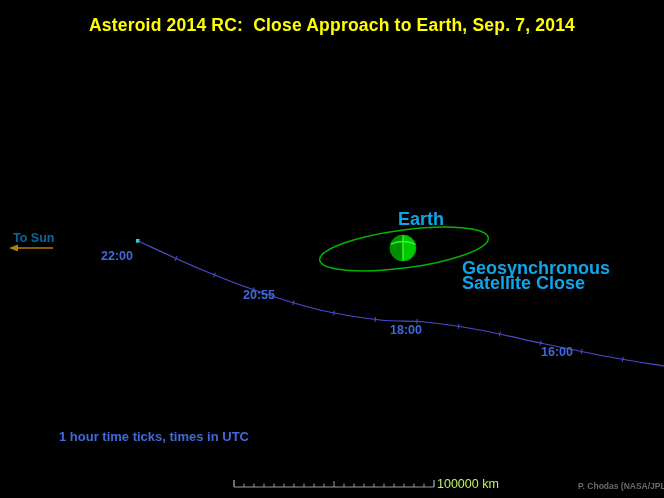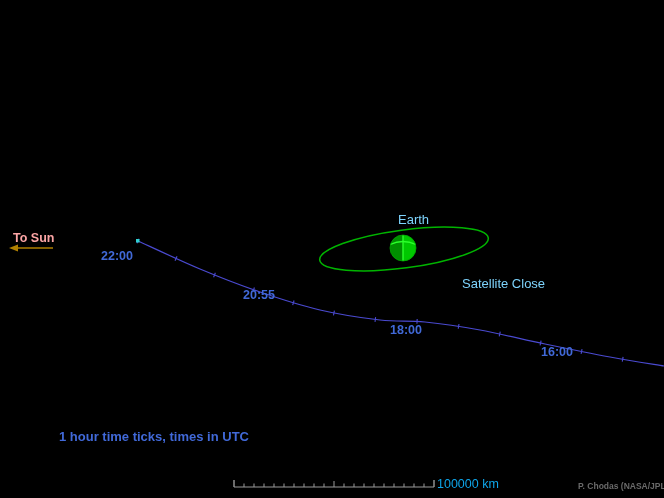--- a/index.html
+++ b/index.html
@@ -44,67 +44,68 @@
   .time-label {
     position: absolute;
     color: #4169d8;
     font-size: 12.5px;
     font-weight: bold;
     white-space: nowrap;
     text-align: center;
   }
   .green-label {
     position: absolute;
-    color: #7dd3fc;
-    font-size: 13px;
-    font-weight: normal;
+    color: #0ea5e9;
+    font-size: 18px;
+    font-weight: bold;
     white-space: nowrap;
     line-height: 15px;
   }
   #to-sun-label {
     position: absolute;
     left: 13px;
     top: 231px;
-    color: #fca5a5;
+    color: #0369a1;
     font-size: 12.5px;
     font-weight: bold;
     white-space: nowrap;
   }
   #legend-note {
     position: absolute;
     left: 59px;
     top: 429px;
     color: #4169d8;
     font-size: 13px;
     font-weight: bold;
     white-space: nowrap;
   }
   #scale-label {
     position: absolute;
     left: 437px;
     top: 477px;
-    color: #0ea5e9;
+    color: #bef264;
     font-size: 12.5px;
     white-space: nowrap;
   }
   #credit {
     position: absolute;
     left: 578px;
     top: 481px;
     color: #6a6a6a;
     font-size: 8.5px;
     font-weight: bold;
     white-space: nowrap;
   }
 </style>
 </head>
 <body>
 
 <div id="stage">
 
+  <div id="chart-title">Asteroid 2014 RC:  Close Approach to Earth, Sep. 7, 2014</div>
 
   <svg id="plot-svg" viewBox="0 0 664 498">
 
     <path id="trajectory-path" fill="none" stroke="#4a4ad0" stroke-width="1.2" d="M 138 241 C 148.33 245.67, 179.67 260.50, 200 269 C 220.33 277.50, 240.00 285.17, 260 292 C 280.00 298.83, 300.00 305.33, 320 310 C 340.00 314.67, 362.50 318.00, 380 320 C 397.50 322.00, 408.33 320.33, 425 322 C 441.67 323.67, 460.00 326.33, 480 330 C 500.00 333.67, 523.33 339.50, 545 344 C 566.67 348.50, 590.17 353.33, 610 357 C 629.83 360.67, 655.00 364.50, 664 366"></path>
 
     <g id="hour-ticks">
         <line x1="138.99" y1="238.81" x2="137.01" y2="243.19" stroke="#4a4ad0" stroke-width="1.1"></line>
         <line x1="177.01" y1="256.29" x2="175.04" y2="260.66" stroke="#4a4ad0" stroke-width="1.1"></line>
         <line x1="215.38" y1="272.73" x2="213.59" y2="277.18" stroke="#4a4ad0" stroke-width="1.1"></line>
         <line x1="254.41" y1="287.52" x2="252.82" y2="292.05" stroke="#4a4ad0" stroke-width="1.1"></line>
@@ -172,20 +173,21 @@
     </g>
   </svg>
 
   <div class="time-label" style="left:101px; top:249px;">22:00</div>
   <div class="time-label" style="left:243px; top:288px;">20:55</div>
   <div class="time-label" style="left:390px; top:323px;">18:00</div>
   <div class="time-label" style="left:541px; top:345px;">16:00</div>
 
   <div class="green-label" style="left:398px; top:212px;">Earth</div>
 
+  <div class="green-label" style="left:462px; top:261px;">Geosynchronous</div>
   <div class="green-label" style="left:462px; top:276px;">Satellite Close</div>
 
   <div id="to-sun-label">To Sun</div>
 
   <div id="legend-note">1 hour time ticks, times in UTC</div>
 
   <div id="scale-label">100000 km</div>
 
   <div id="credit">P. Chodas (NASA/JPL)</div>
 

